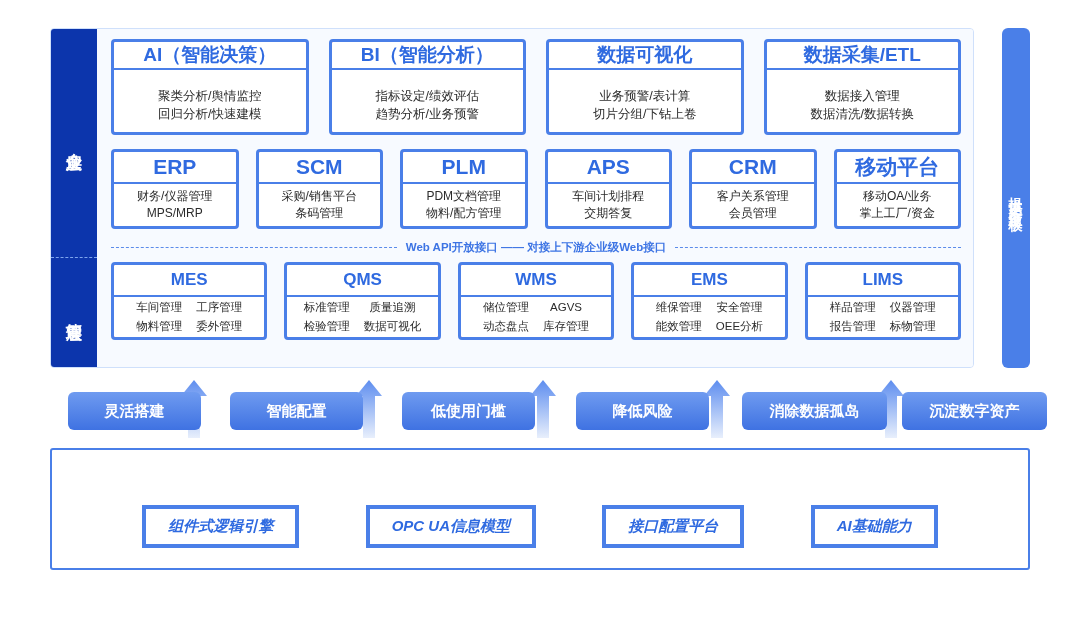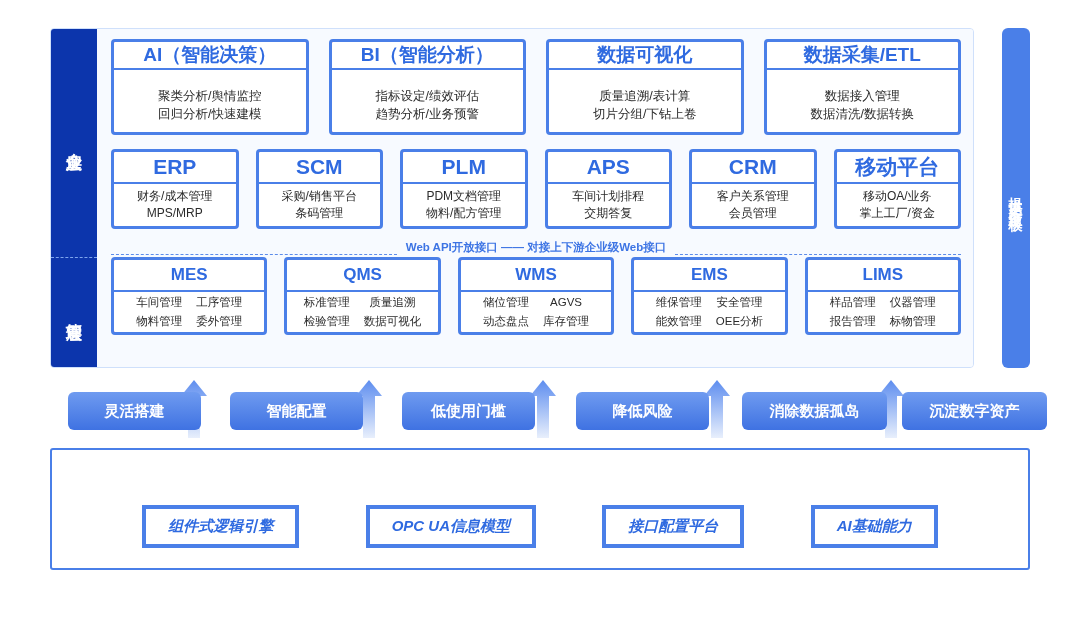--- a/index.html
+++ b/index.html
@@ -93,22 +93,22 @@
   .row-erp {
     display: flex; gap: 17px; height: 80px; margin-top: 14px;
   }
   .row-erp .mod { flex: 1 1 0; }
   .row-erp .mod-title { height: 30px; font-size: 21px; }
   .row-erp .mod-body { font-size: 12px; padding: 2px 0; }
 
   
   .api-divider {
     position: relative;
-    height: 26px; 
-    display: flex; align-items: flex-end;
+    height: 26px; margin-top: 5px;
+    display: flex; align-items: center;
   }
   .api-divider .dash {
     flex: 1 1 auto; border-top: 1px dashed #5b8bea; height: 0;
   }
   .api-divider .api-text {
     color: #3d74e4; font-size: 11.5px; font-weight: bold;
     padding: 0 9px; white-space: nowrap;
   }
 
   
@@ -215,38 +215,38 @@
           <div class="mod">
             <div class="mod-title">BI（智能分析）</div>
             <div class="mod-body">
               <span class="ln">指标设定/绩效评估</span>
               <span class="ln">趋势分析/业务预警</span>
             </div>
           </div>
           <div class="mod">
             <div class="mod-title">数据可视化</div>
             <div class="mod-body">
-              <span class="ln">质量追溯/表计算</span>
+              <span class="ln">业务预警/表计算</span>
               <span class="ln">切片分组/下钻上卷</span>
             </div>
           </div>
           <div class="mod">
             <div class="mod-title">数据采集/ETL</div>
             <div class="mod-body">
               <span class="ln">数据接入管理</span>
               <span class="ln">数据清洗/数据转换</span>
             </div>
           </div>
         </div>
 
         <div class="row-erp">
           <div class="mod">
             <div class="mod-title">ERP</div>
             <div class="mod-body">
-              <span class="ln">财务/成本管理</span>
+              <span class="ln">财务/仪器管理</span>
               <span class="ln">MPS/MRP</span>
             </div>
           </div>
           <div class="mod">
             <div class="mod-title">SCM</div>
             <div class="mod-body">
               <span class="ln">采购/销售平台</span>
               <span class="ln">条码管理</span>
             </div>
           </div>

